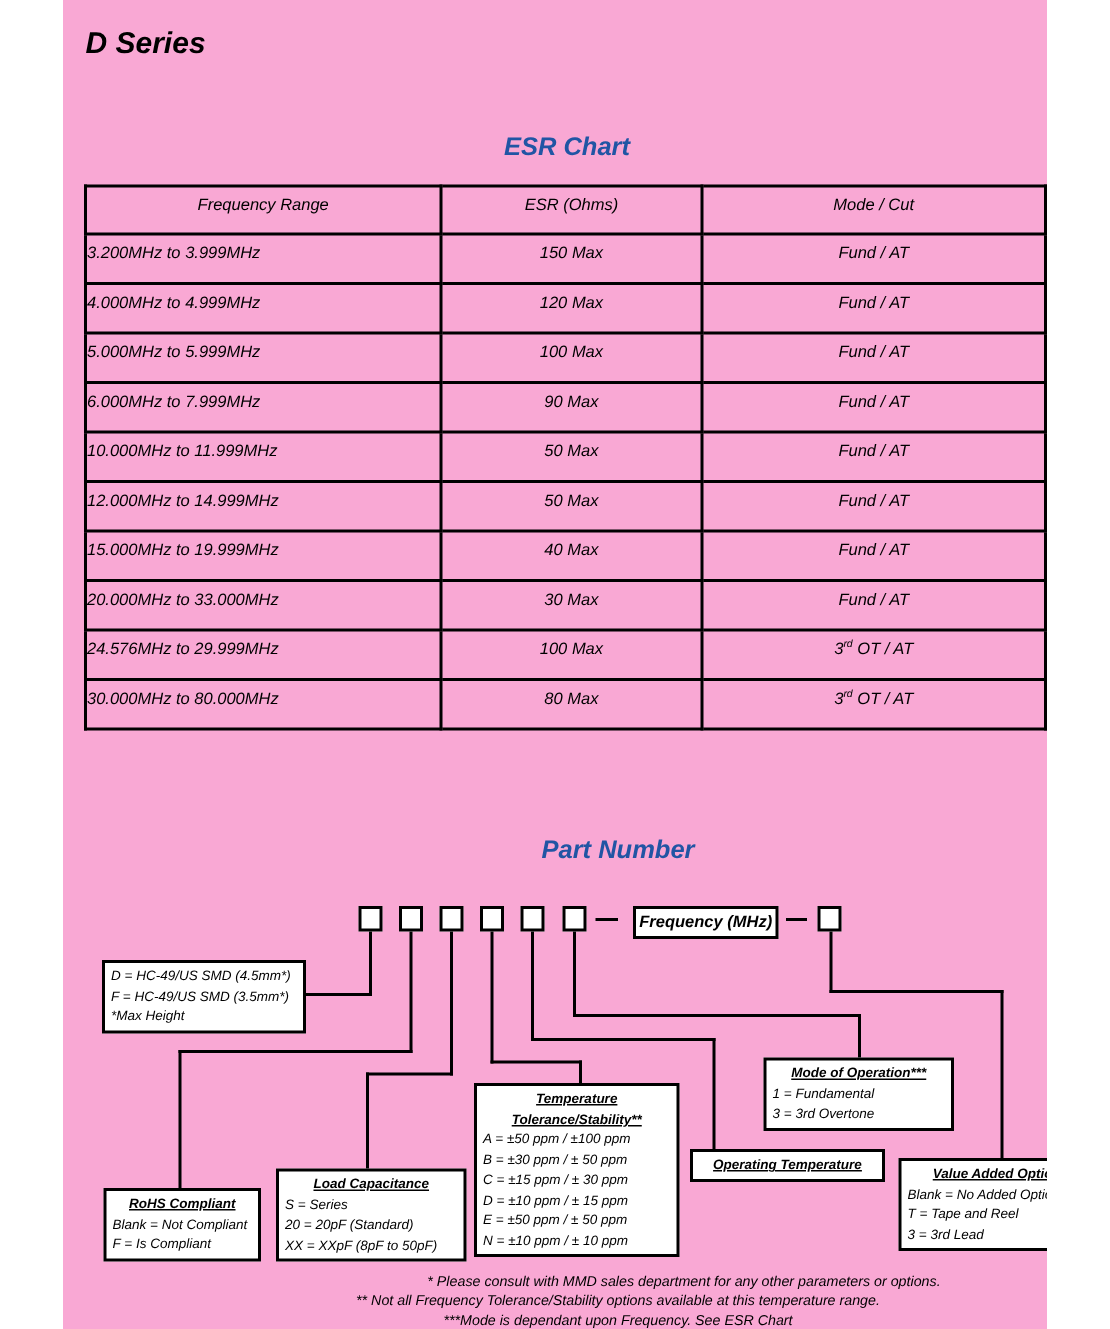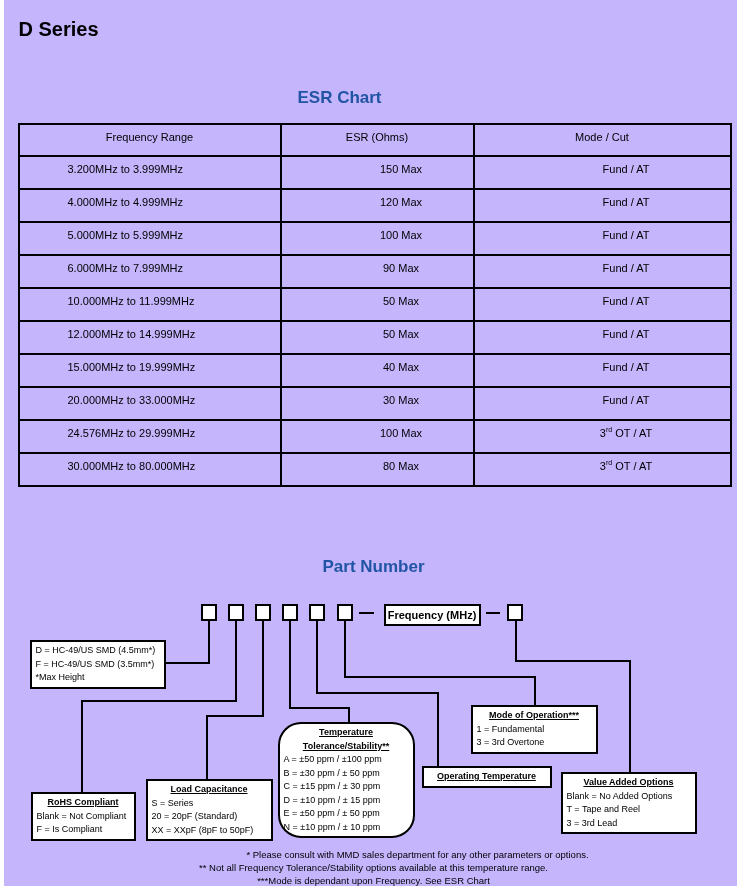--- a/index.html
+++ b/index.html
@@ -1,35 +1,35 @@
 <!DOCTYPE html>
 <html><head>
 <meta charset="utf-8">
 <style>
   html,body { margin:0; padding:0; background:#fff; }
   .page {
-    position:relative; width:733px; height:886px; margin:0 auto;
-    background:#c4b5fd; overflow:hidden;
-    font-family:"Liberation Sans","DejaVu Sans",sans-serif; color:#000;
+    position:relative; width:656px; height:886px; margin:0 auto;
+    background:#f9a8d4; overflow:hidden;
+    font-family:"Liberation Sans","DejaVu Sans",sans-serif; color:#000;font-style:italic;
   }
   
   .title { position:absolute; left:15px; top:18px; font-size:20px; font-weight:bold; letter-spacing:0px; }
   .logo { position:absolute; left:563px; top:7px; }
   
   .sec-heading { position:absolute; width:740px; text-align:center; font-size:17px; font-weight:bold; color:#2155a4; }
   .esr-heading  { top:88px; left:-34px; }
   .part-heading { top:557px; left:0px; }
   
   table.esr { position:absolute; left:14px; top:123px; border-collapse:collapse; table-layout:fixed; }
   table.esr th, table.esr td {
     border:2px solid #000; font-size:11px; font-weight:normal;
     vertical-align:top; padding:6px 0 0 0; box-sizing:border-box;
   }
   table.esr th { height:32px; text-align:center; }
-  table.esr td { height:33px;padding-left:48px; }
+  table.esr td { height:33px; }
   td.c-freq { width:262px; text-align:left; padding-left:10px; }
   th.c-freq { width:262px; }
   td.c-esr, th.c-esr { width:193px; text-align:center; }
   td.c-mode, th.c-mode { width:257px; text-align:center; }
   sup { font-size:7px; line-height:0; vertical-align:super; }
   
   .pn-cell { position:absolute; width:12px; height:13px; border:2px solid #000; background:#fff; z-index:2; }
   .dash { position:absolute; height:2px; background:#000; z-index:2; }
   .freq-box {
     position:absolute; left:380px; top:604px; width:93px; height:18px; border:2px solid #000;
@@ -170,21 +170,21 @@
       </div>
   </div>
   <div class="obx" style="left:142px;top:779px;width:127px;">
     <div class="bx-title">Load Capacitance</div>
     <div class="bx-lines">
         <div>S = Series</div>
         <div>20 = 20pF (Standard)</div>
         <div>XX = XXpF (8pF to 50pF)</div>
       </div>
   </div>
-  <div class="obx" style="left:274px;top:722px;width:137px;border-radius:23px;">
+  <div class="obx" style="left:274px;top:722px;width:137px;">
     <div class="bx-title">Temperature</div>
     <div class="bx-title">Tolerance/Stability**</div>
     <div class="bx-lines">
         <div>A = ±50 ppm / ±100 ppm</div>
         <div>B = ±30 ppm / ± 50 ppm</div>
         <div>C = ±15 ppm / ± 30 ppm</div>
         <div>D = ±10 ppm / ± 15 ppm</div>
         <div>E = ±50 ppm / ± 50 ppm</div>
         <div>N = ±10 ppm / ± 10 ppm</div>
       </div>

